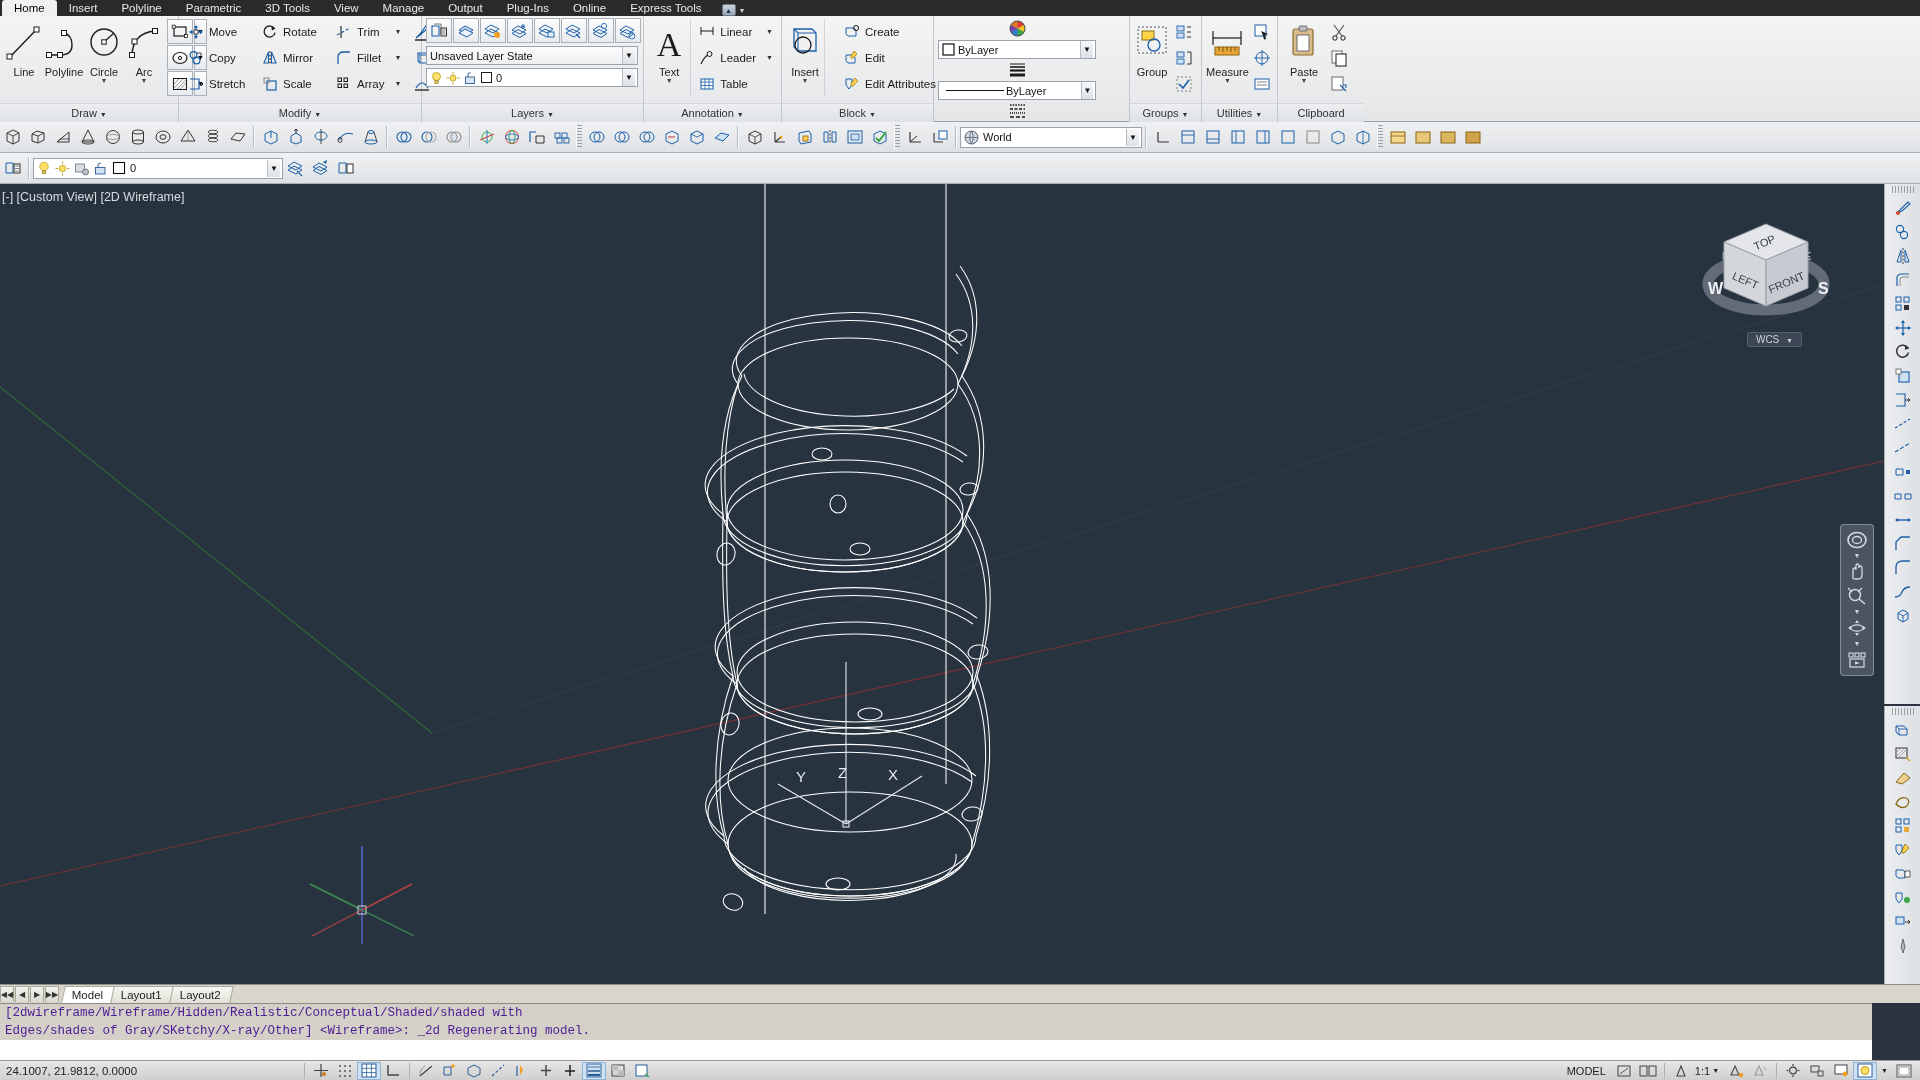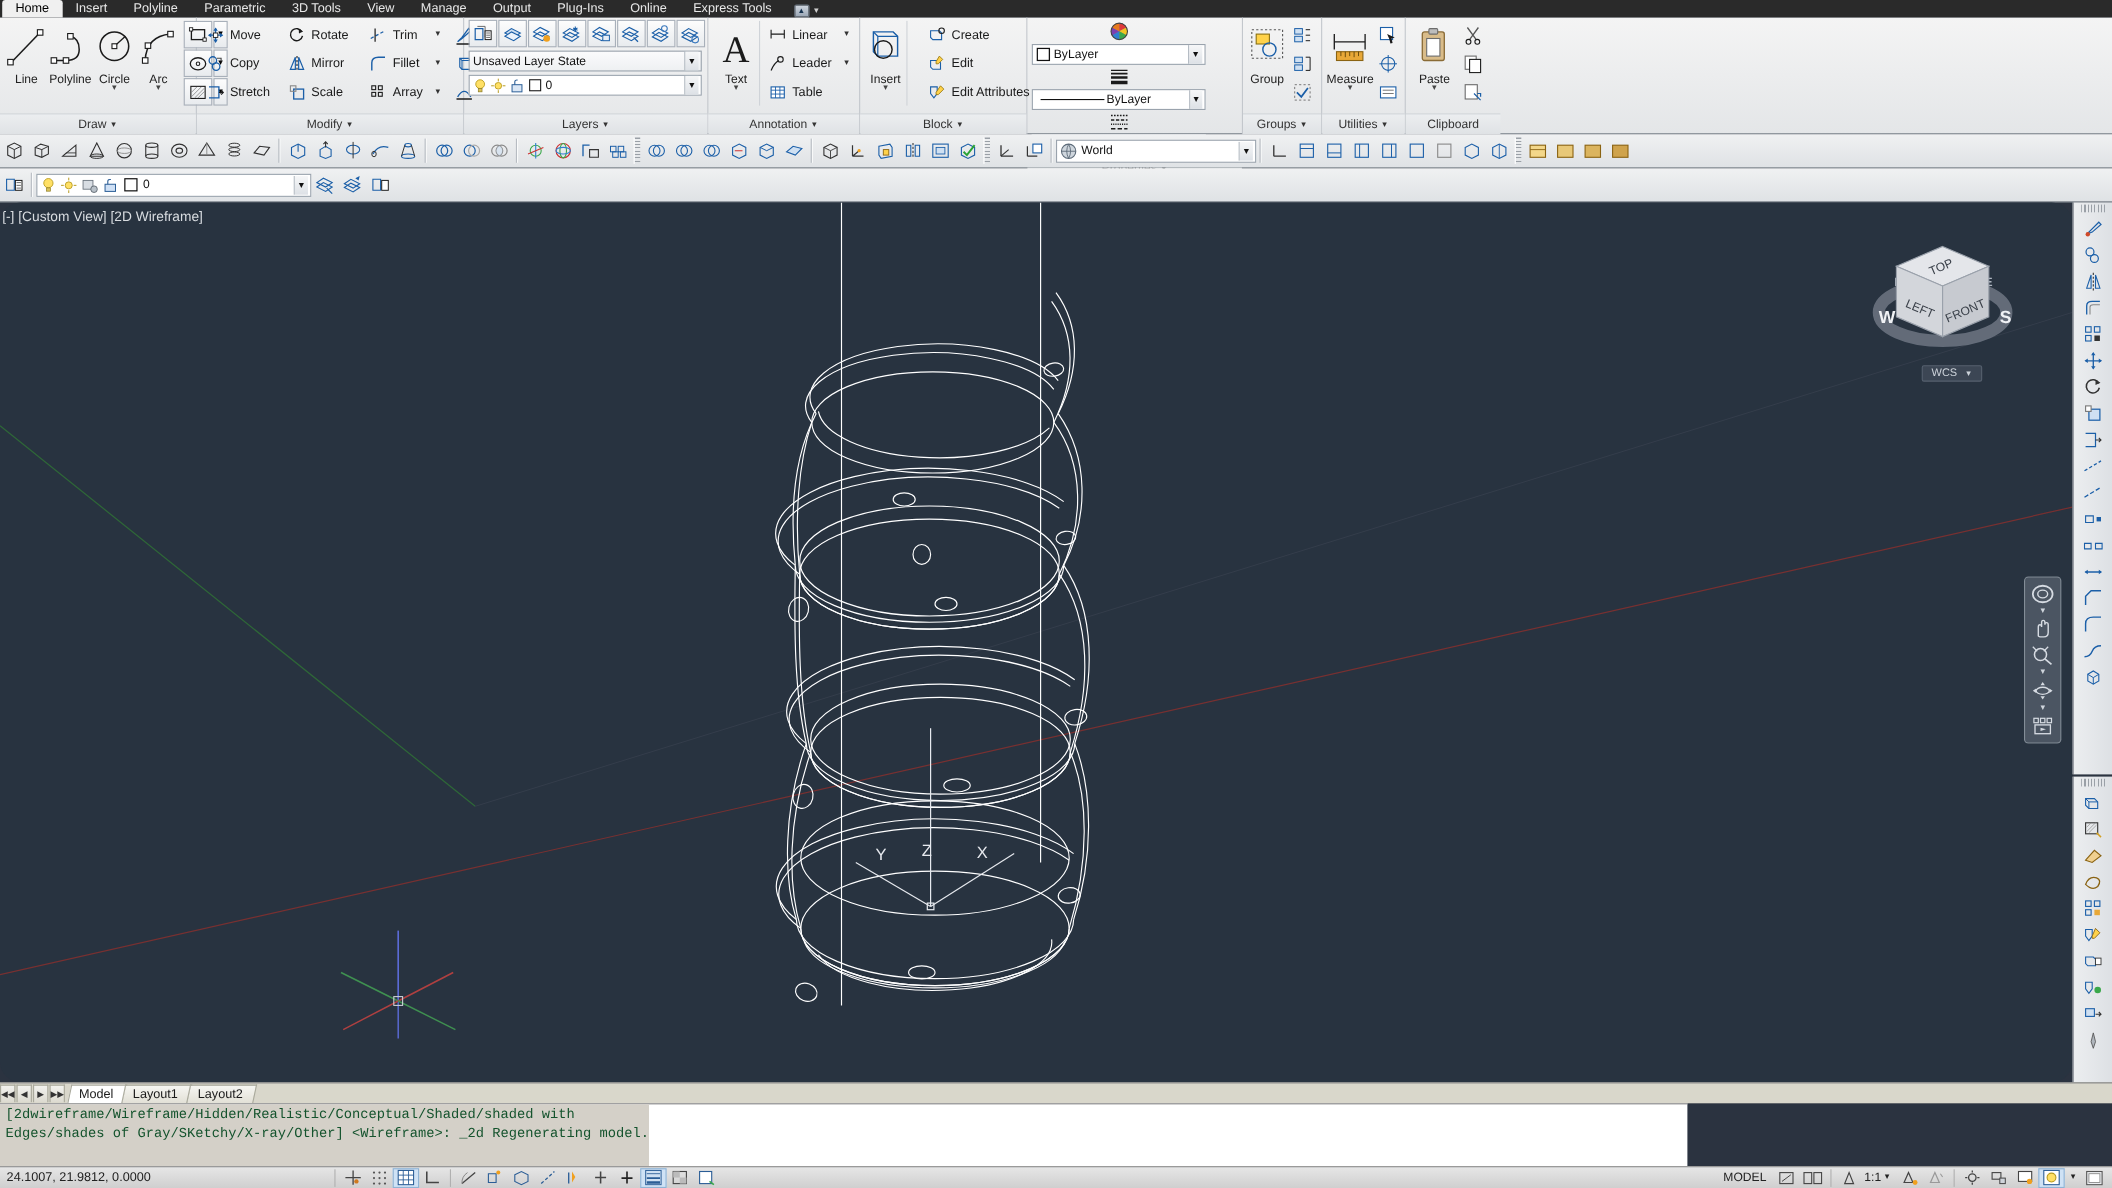--- a/index.html
+++ b/index.html
@@ -100,21 +100,21 @@
            border:1px solid transparent; }
   .tb-sep { width:2px; height:22px; border-left:1px solid #b7bcc2; border-right:1px solid #fafbfb;
             margin:0 3px; }
   .tb-grip { width:6px;height:24px;margin:0 2px;
              background:repeating-linear-gradient(to bottom,#9aa0a7 0 1px,transparent 1px 3px);
              border-left:1px solid #fff; }
 
   
   #viewport {
     position:absolute; top:184px; left:0; width:1884px; height:800px;
-    background:#283340; overflow:hidden;border-radius:19px;
+    background:#283340; overflow:hidden;
   }
   #vp-label {
     position:absolute; left:2px; top:6px; color:#d8dce0; font-size:12.5px;
     font-family:"Liberation Sans", sans-serif; letter-spacing:0px;
   }
   #viewcube-wrap { position:absolute; right:48px; top:28px; width:140px; height:130px; }
   #wcs-badge {
     position:absolute; right:82px; top:148px;
     background:#3c4654; border:1px solid #55606e; color:#cdd3da;
     font-size:10px; padding:1px 8px; border-radius:2px;
@@ -157,24 +157,24 @@
     color:#1a1a1a; position:relative; margin-left:-2px;
     background:linear-gradient(#f6f6f2,#e2e0d6);
     border:1px solid #a9a99c; border-bottom:none;
     transform:skewX(-12deg);
   }
   .ltab span { display:inline-block; transform:skewX(12deg); }
   .ltab.active { background:#fff; font-weight:normal; }
 
   
   #cmd {
-    position:absolute; top:1003px; left:0; width:1534px; height:57px;
+    position:absolute; top:1003px; left:0; width:1872px; height:57px;
     background:#fff; border-top:1px solid #8c8c8c;
-    font-family:"Liberation Mono", monospace; font-size:12.5px; color:#14532d;
-    display:flex; flex-direction:row;
+    font-family:"Liberation Mono", monospace; font-size:12.5px; color:#4c1d95;
+    display:flex; flex-direction:column;
   }
   #cmd-hist { background:#d4d0c8; }
   .cmd-line { height:18px; line-height:18px; padding-left:5px; white-space:pre; }
   #cmd-prompt { background:#fff; }
 
   
   #status {
     position:absolute; top:1060px; left:0; width:1920px; height:20px;
     background:linear-gradient(#e6e6e6,#cfcfcf);
     border-top:1px solid #9a9a9a;

